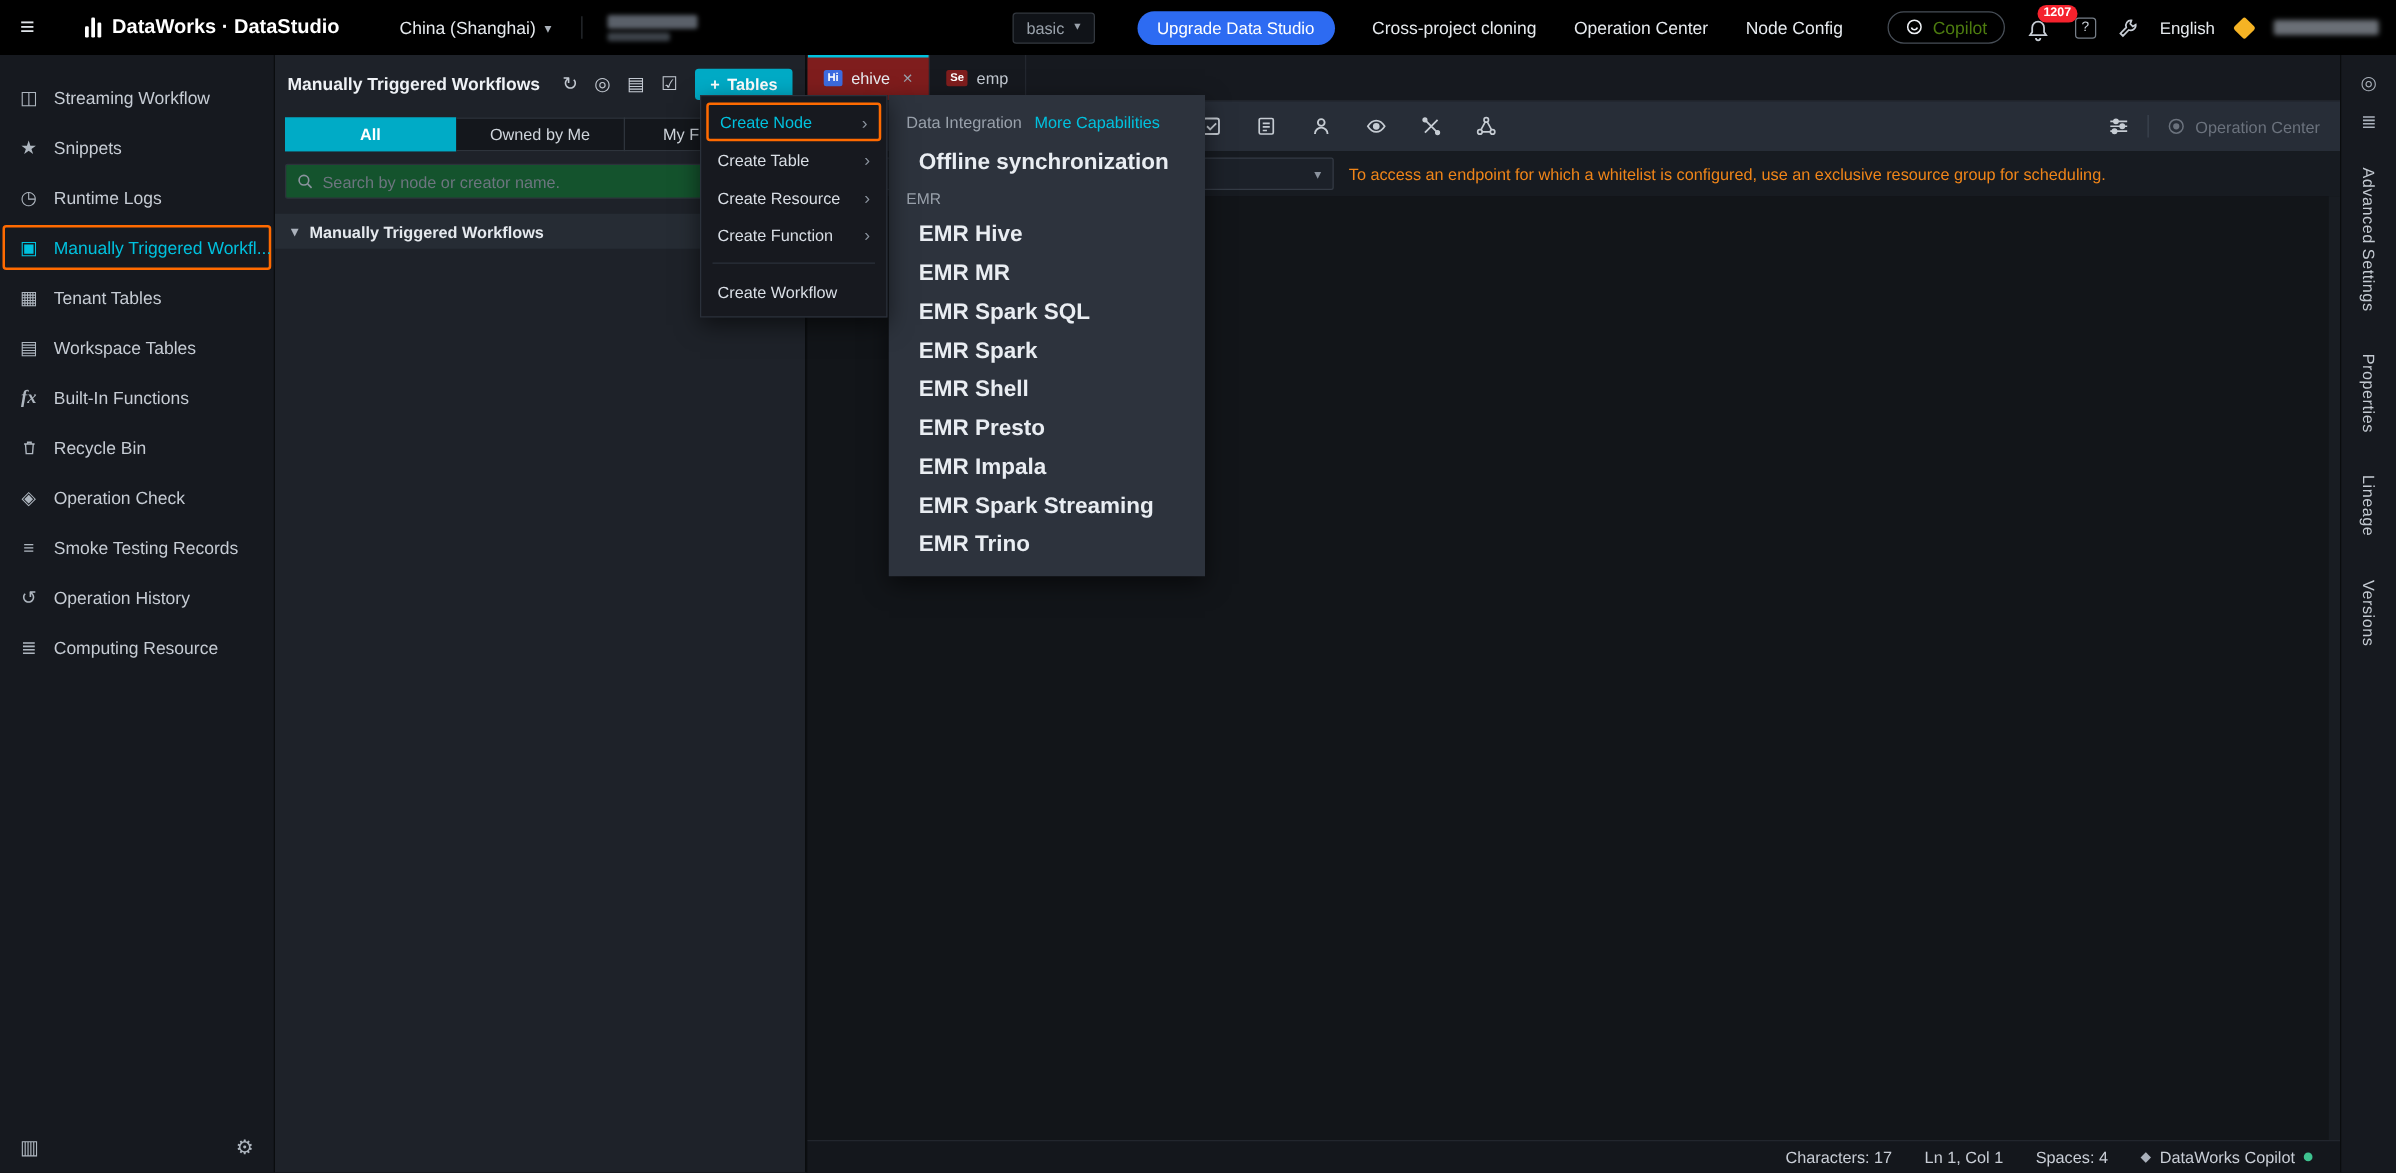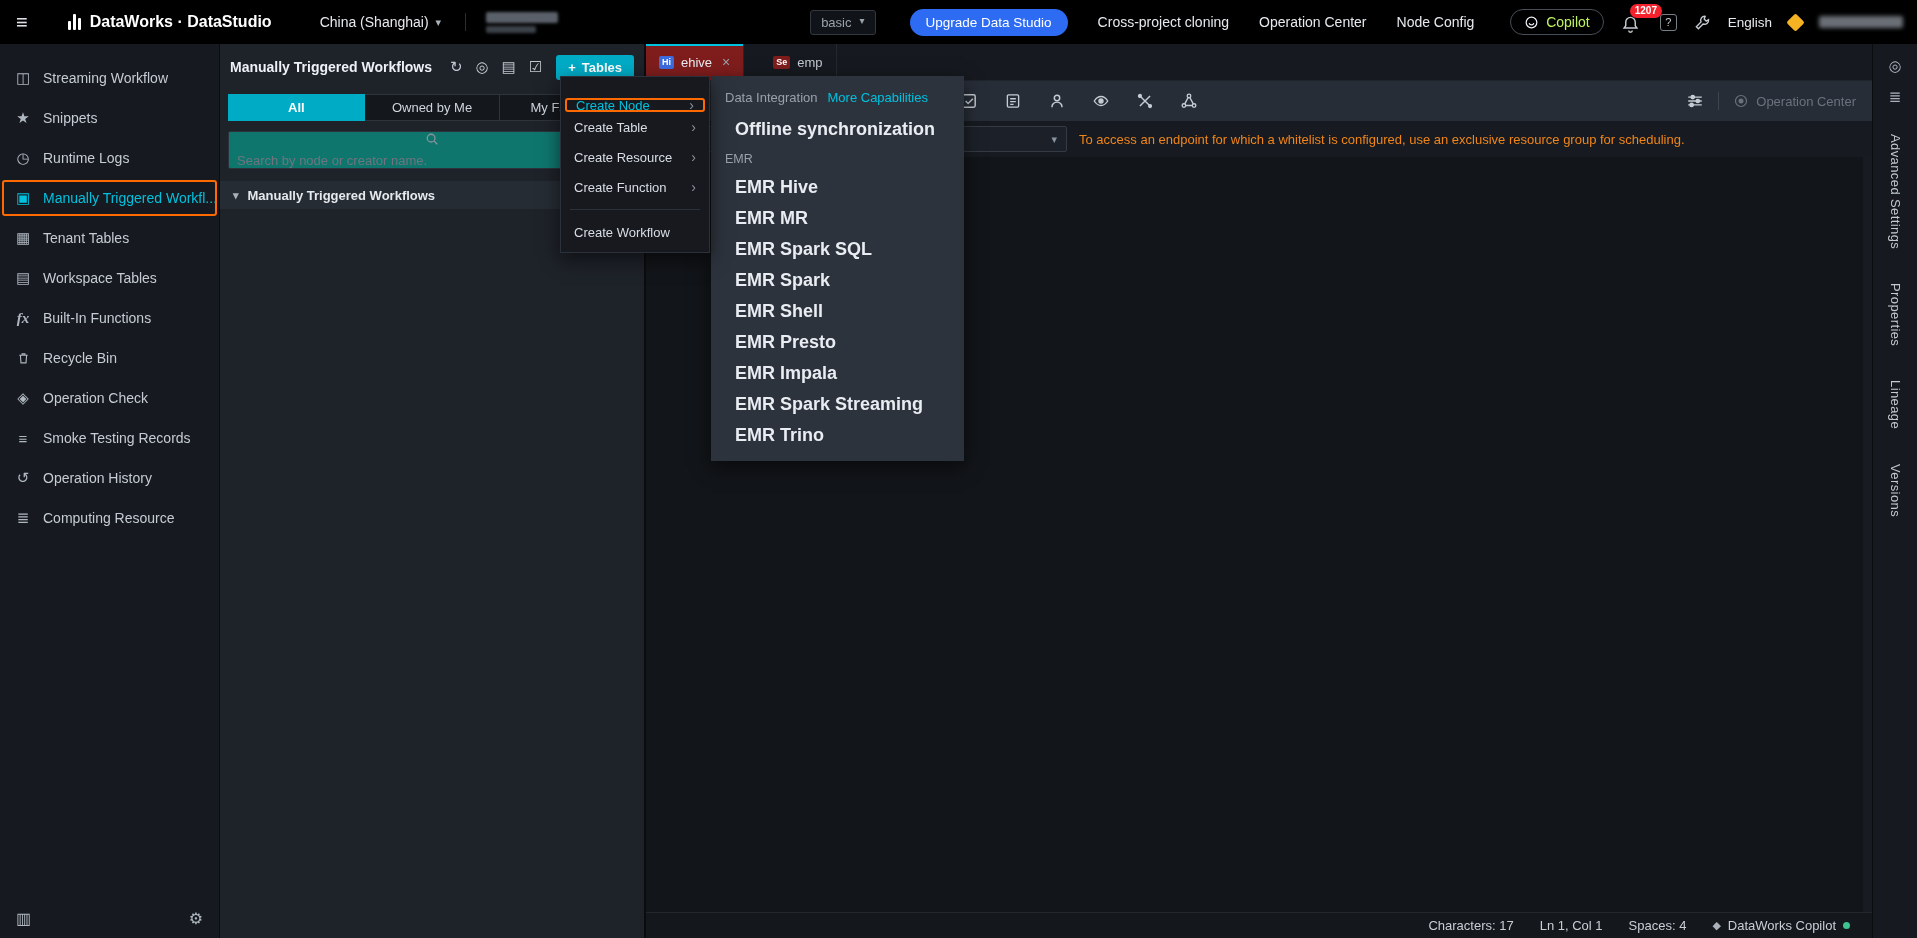--- a/index.html
+++ b/index.html
@@ -33,21 +33,21 @@
   .tb-region .sm{font-size:11px;color:#aab1ba;}
   .tb-vsep{width:1px;height:18px;background:#2a2e33;margin-left:24px;}
   .tb-redact{margin-left:20px;display:flex;flex-direction:column;gap:3px;filter:blur(1.5px);}
   .tb-redact .r1{display:block;width:72px;height:11px;background:#5a6069;border-radius:2px;}
   .tb-redact .r2{display:block;width:50px;height:7px;background:#3c4249;border-radius:2px;}
   .tb-basic{margin-left:252px;display:flex;gap:8px;background:#101318;border:1px solid #33383f;border-radius:3px;padding:4px 10px;color:#9aa2ab;font-size:13px;cursor:pointer;}
   .tb-basic .sm{font-size:10px;}
   .tb-upgrade{margin-left:34px;background:var(--blue);color:#fff;border:none;border-radius:15px;padding:6px 16px;font-size:13.5px;font-family:inherit;cursor:pointer;white-space:nowrap;}
   .tb-link{margin-left:30px;color:#e6eaee;text-decoration:none;white-space:nowrap;cursor:pointer;}
   .tb-right{margin-left:auto;margin-right:14px;display:flex;align-items:center;gap:17px;}
-  .tb-copilot{display:flex;align-items:flex-end;gap:7px;border:1px solid #474e57;border-radius:15px;padding:4px 13px;color:#bef264;cursor:pointer;}
+  .tb-copilot{display:flex;align-items:flex-start;gap:7px;border:1px solid #474e57;border-radius:15px;padding:4px 13px;color:#4d7c0f;cursor:pointer;}
   .tb-copilot svg{width:15px;height:15px;color:#eef1f5;}
   .tb-bell{position:relative;width:22px;height:22px;cursor:pointer;color:#c6ccd4;}
   .tb-bell svg{width:19px;height:19px;margin-top:4px;}
   .nbadge{position:absolute;top:-7px;left:9px;background:var(--red);color:#fff;font-size:10px;font-weight:bold;line-height:1;padding:2px 5px;border-radius:8px;}
   .tb-help{width:17px;height:17px;border:1px solid #767e88;border-radius:3px;color:#c6ccd4;font-size:11px;line-height:15px;text-align:center;cursor:pointer;}
   .tb-wrench{width:17px;height:17px;color:#c6ccd4;cursor:pointer;}
   .tb-lang{color:#e6eaee;font-size:13.5px;cursor:pointer;}
   .tb-coin{width:13px;height:13px;background:#f5b324;transform:rotate(45deg);border-radius:2px;cursor:pointer;}
   .tb-user-redact{width:84px;height:12px;background:#6a6f76;border-radius:2px;filter:blur(2px);}
 
@@ -67,50 +67,50 @@
   .panel{position:absolute;top:44px;left:220px;width:425px;bottom:0;background:#1e2229;border-right:1px solid #0a0c0e;}
   .panel-header{height:46px;display:flex;align-items:center;padding:0 10px;}
   .panel-title{font-size:14px;font-weight:bold;color:#eef1f5;white-space:nowrap;}
   .ph-icons{margin-left:auto;display:flex;align-items:center;gap:13px;color:#c2c8d0;font-size:15px;}
   .ph-icons .icon{cursor:pointer;}
   .create-btn{margin-left:14px;background:var(--accent-bg);color:#fff;border:none;border-radius:3px;font-size:13px;font-weight:600;padding:5px 12px;display:flex;align-items:center;gap:6px;font-family:inherit;cursor:pointer;}
   .panel-tabs{display:flex;margin:4px 8px 0;}
   .ptab{flex:1;height:27px;line-height:25px;text-align:center;font-size:13px;background:#14171c;border:1px solid #2e343c;border-left:none;color:#cfd5dc;cursor:pointer;white-space:nowrap;overflow:hidden;}
   .ptab:first-child{border-left:1px solid #2e343c;}
   .ptab.active{background:var(--accent-bg);border-color:var(--accent-bg);color:#fff;font-weight:600;}
-  .panel-search{margin:10px 8px 0;height:38px;background:#0f766e;border:1px solid #2c323b;border-radius:2px;display:flex;align-items:center;padding:0 8px;gap:7px;flex-direction:column;}
+  .panel-search{margin:10px 8px 0;height:28px;background:#14532d;border:1px solid #2c323b;border-radius:2px;display:flex;align-items:center;padding:0 8px;gap:7px;}
   .panel-search svg{width:14px;height:14px;color:#8b939e;flex:none;}
   .panel-search input{background:transparent;border:none;outline:none;color:#cfd5dc;font-size:13px;width:100%;font-family:inherit;}
   .panel-search input::placeholder{color:#6d757f;}
   .panel-section{margin-top:12px;height:28px;background:#262c34;display:flex;align-items:center;gap:9px;padding:0 13px;font-size:13px;font-weight:bold;color:#e5e9ee;cursor:pointer;}
   .panel-section .icon{color:#aab1bb;font-size:11px;}
 
   
   .create-menu{position:absolute;left:560px;top:76px;width:150px;background:#17191f;border:1px solid #2b313b;box-shadow:0 6px 18px rgba(0,0,0,.55);z-index:101;padding:5px 4px;}
   .cm-item{height:30px;display:flex;align-items:center;justify-content:space-between;padding:0 9px;font-size:13px;color:#d9dee5;cursor:pointer;white-space:nowrap;}
   .cm-item .arrow{color:#8b939e;font-size:14px;margin-left:8px;}
-  .cm-item.highlight{border:2px solid var(--orange);border-radius:3px;color:var(--accent);height:14px;margin-top:16px;}
+  .cm-item.highlight{border:2px solid var(--orange);border-radius:3px;color:var(--accent);height:31px;}
   .cm-divider{height:1px;background:#2b313b;margin:7px 5px;}
 
   
   .node-submenu{position:absolute;left:711px;top:76px;width:253px;background:#2d333d;box-shadow:0 6px 18px rgba(0,0,0,.55);z-index:100;padding:8px 0 10px;}
   .sm-header{display:flex;gap:10px;padding:6px 14px 9px;font-size:13px;}
   .sm-header .grp{color:#99a1ab;}
   .sm-header .link{color:var(--accent);cursor:pointer;}
   .sm-item{height:31px;display:flex;align-items:center;padding:0 24px;font-size:18px;font-weight:600;color:#e9edf2;cursor:pointer;}
   .sm-group{padding:7px 14px 6px;font-size:12.5px;color:#99a1ab;}
 
   
   .editor{position:absolute;top:44px;left:645px;right:45px;bottom:0;display:flex;flex-direction:column;background:#14171c;border-left:1px solid #0a0c0e;}
   .ed-tabbar{height:37px;background:#16191f;display:flex;align-items:stretch;border-bottom:1px solid #20242b;flex:none;}
   .ed-tab{display:flex;align-items:center;gap:7px;padding:0 13px;font-size:13px;color:#c3c9d1;border-right:1px solid #23272f;cursor:pointer;}
   .ed-tab.active{background:#7f1d1d;color:#e9edf2;box-shadow:inset 0 2px 0 var(--accent);}
   .tab-badge{font-size:9px;font-weight:bold;color:#fff;border-radius:2px;padding:2px 3px;line-height:1;}
   .badge-hive{background:#3d6ce0;}
-  .badge-se{background:#7f1d1d;margin-left:16px;}
+  .badge-se{background:#7f1d1d;}
   .tab-close{color:#99a1ab;font-size:14px;margin-left:3px;cursor:pointer;}
   .ed-toolbar{height:40px;background:#272d37;display:flex;align-items:center;padding:0 16px;flex:none;}
   .tb-spacer{width:298px;flex:none;}
   .ed-toolbar .ticon{width:18px;height:18px;color:#c6ccd3;margin-right:26px;cursor:pointer;flex:none;}
   .ed-toolbar-right{margin-left:auto;display:flex;align-items:center;}
   .sliders-icon{width:18px;height:18px;color:#c6ccd3;cursor:pointer;}
   .tb-sep2{width:1px;height:18px;background:#3d4450;margin:0 14px;}
   .opcenter{display:flex;align-items:center;gap:7px;color:#6b727d;font-size:13px;cursor:default;white-space:nowrap;}
   .opcenter svg{width:16px;height:16px;}
   .ed-subheader{height:36px;display:flex;align-items:center;padding:0 14px;background:#171b21;flex:none;}

